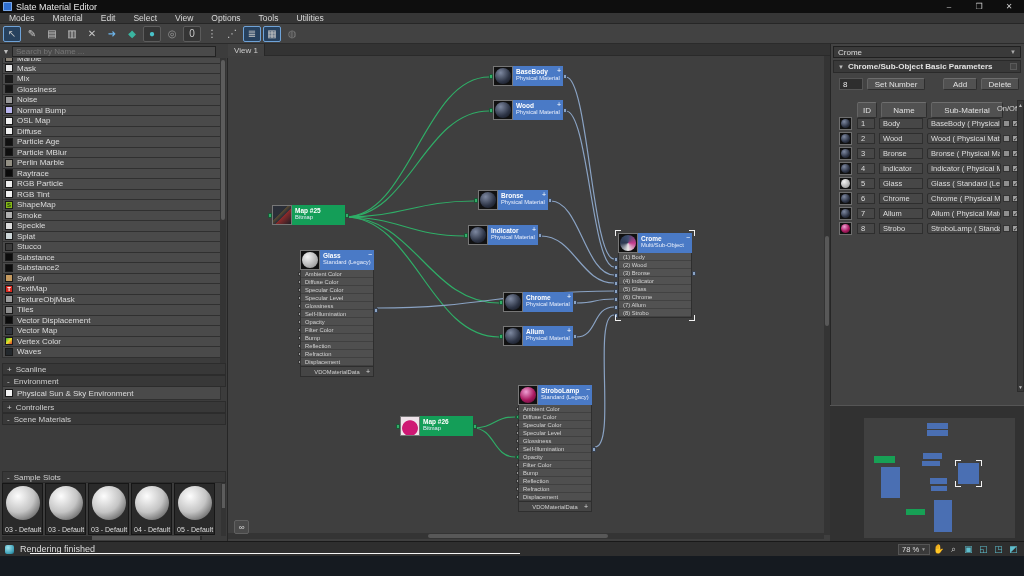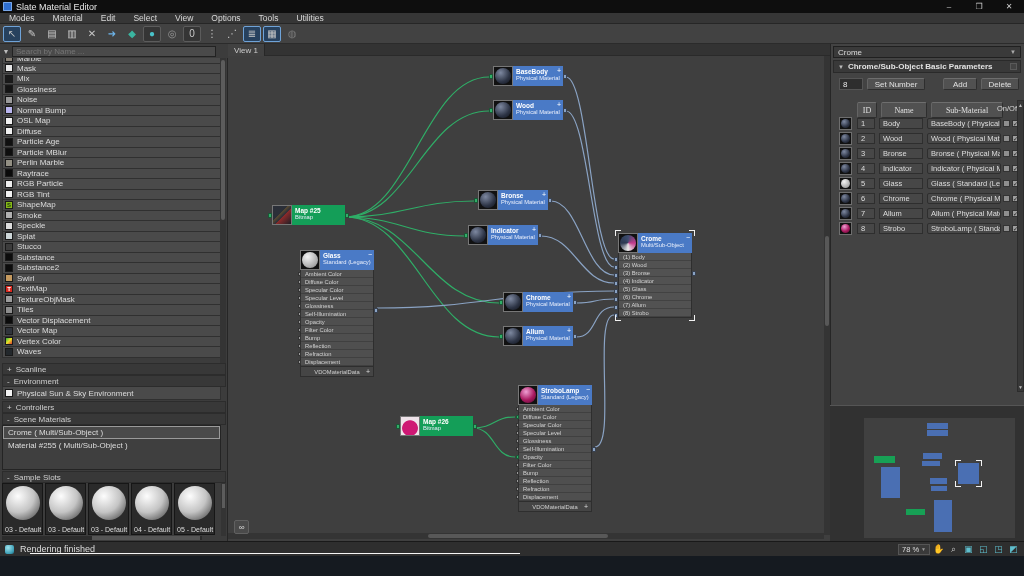--- a/index.html
+++ b/index.html
@@ -87,21 +87,21 @@
   .find-btn{left:6px;top:476px;width:15px;height:14px;background:#4a4a4a;border:1px solid #616161;border-radius:2px;color:#ddd;font-size:8px;display:flex;align-items:center;justify-content:center;}
   
   .right-panel{left:830px;top:44px;width:194px;height:497px;background:#434343;border-left:1px solid #262626;}
   .mat-dd{left:2px;top:2px;width:188px;height:12px;background:#3a3a3a;border:1px solid #202020;display:flex;align-items:center;font-size:8px;color:#ddd;padding:0 4px;}
   .mat-dd .caret{margin-left:auto;font-size:6px;color:#aaa;}
   .rollout{left:2px;top:16px;width:188px;height:13px;background:#393939;border:1px solid #2a2a2a;display:flex;align-items:center;font-size:8px;font-weight:bold;color:#e2e2e2;padding-left:4px;gap:4px;}
   .rollout .arr{font-size:6px;font-weight:normal;color:#bbb;}
   .rollout .pin{margin-left:auto;margin-right:3px;width:7px;height:7px;border:1px solid #5a5a5a;background:#444;}
   .btn{background:#515151;border:1px solid #2e2e2e;border-top-color:#6e6e6e;border-left-color:#646464;color:#e0e0e0;font-size:8px;display:flex;align-items:center;justify-content:center;border-radius:2px;}
   .count-field{left:8px;top:34px;width:24px;height:12px;background:#2e2e2e;border:1px solid #555;color:#e8e8e8;font-size:8px;display:flex;align-items:center;padding-left:3px;}
-  .tbl-headers .btn{position:absolute;height:16px;font-family:Liberation Serif, serif;}
+  .tbl-headers .btn{position:absolute;height:16px;}
   .onoff{position:absolute;font-size:7.5px;color:#d8d8d8;}
   .trow{position:absolute;left:6px;width:176px;height:15px;display:flex;align-items:center;}
   .trow .rthumb{width:13px;height:13px;border:1px solid #6e6e6e;background:#111;position:relative;margin-left:2px;flex:none;}
   .trow .rthumb .sph{position:absolute;inset:1px;border-radius:50%;}
   .cell{background:#474747;border:1px solid #2e2e2e;height:11px;font-size:7.5px;color:#ddd;display:flex;align-items:center;padding-left:3px;overflow:hidden;white-space:nowrap;flex:none;}
   .map-mini{width:7px;height:7px;background:#8e8e8e;border:1px solid #333;flex:none;}
   .chk{width:7px;height:7px;background:#9e9e9e;border:1px solid #333;font-size:6px;color:#1a1a1a;display:flex;align-items:center;justify-content:center;flex:none;}
   .rp-scroll{left:186px;top:56px;width:7px;height:292px;background:#383838;border:1px solid #2c2c2c;display:flex;flex-direction:column;justify-content:space-between;align-items:center;}
   .rp-scroll span{font-size:5px;color:#bbb;line-height:8px;}
   
@@ -301,24 +301,20 @@
     <span class="map-label">Physical Sun &amp; Sky Environment</span>
   </div>
   <div class="abs sec-header" style="top:357px">
     <span>+</span>
     <span>Controllers</span>
   </div>
   <div class="abs sec-header" style="top:369px">
     <span>-</span>
     <span>Scene Materials</span>
   </div>
-  <div class="abs scene-box" id="scene-box">
-      <div class="scene-row sel">Crome  ( Multi/Sub-Object )</div>
-      <div class="scene-row">Material #255  ( Multi/Sub-Object )</div>
-    </div>
   <div class="abs sec-header" style="top:427px">
     <span>-</span>
     <span>Sample Slots</span>
   </div>
   <div class="abs slots" id="slots">
       <div class="slot">
         <span class="sphere"></span>
         <span class="slabel">03 - Default ...</span>
       </div>
       <div class="slot">

